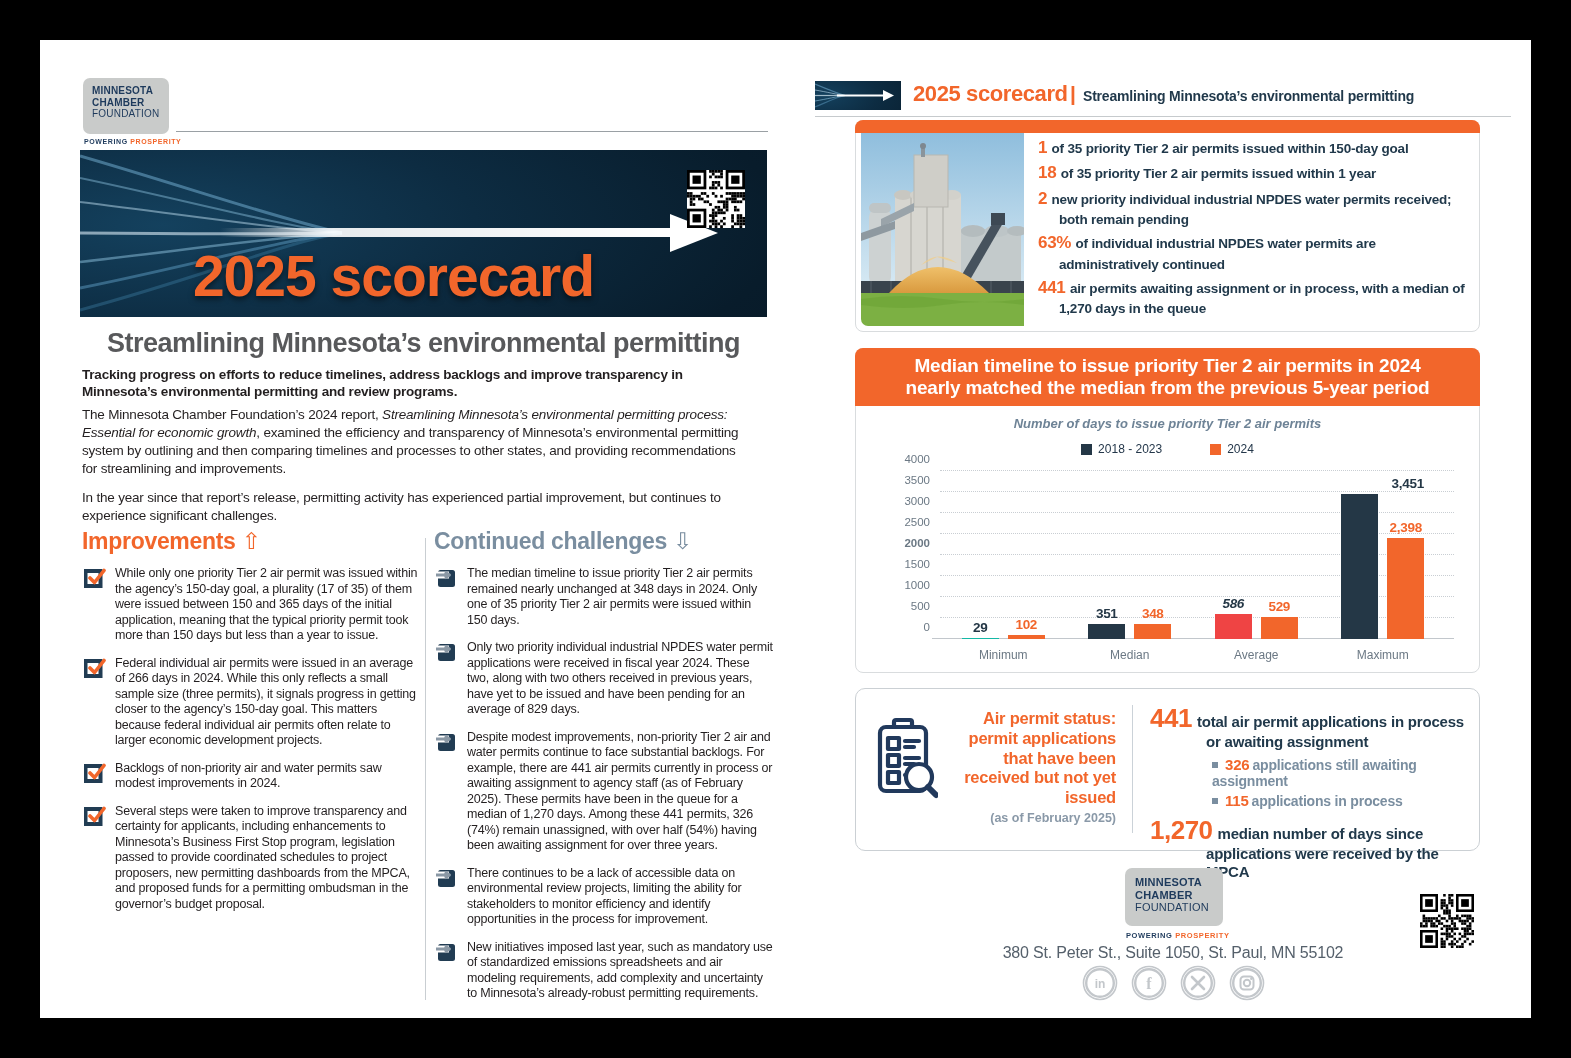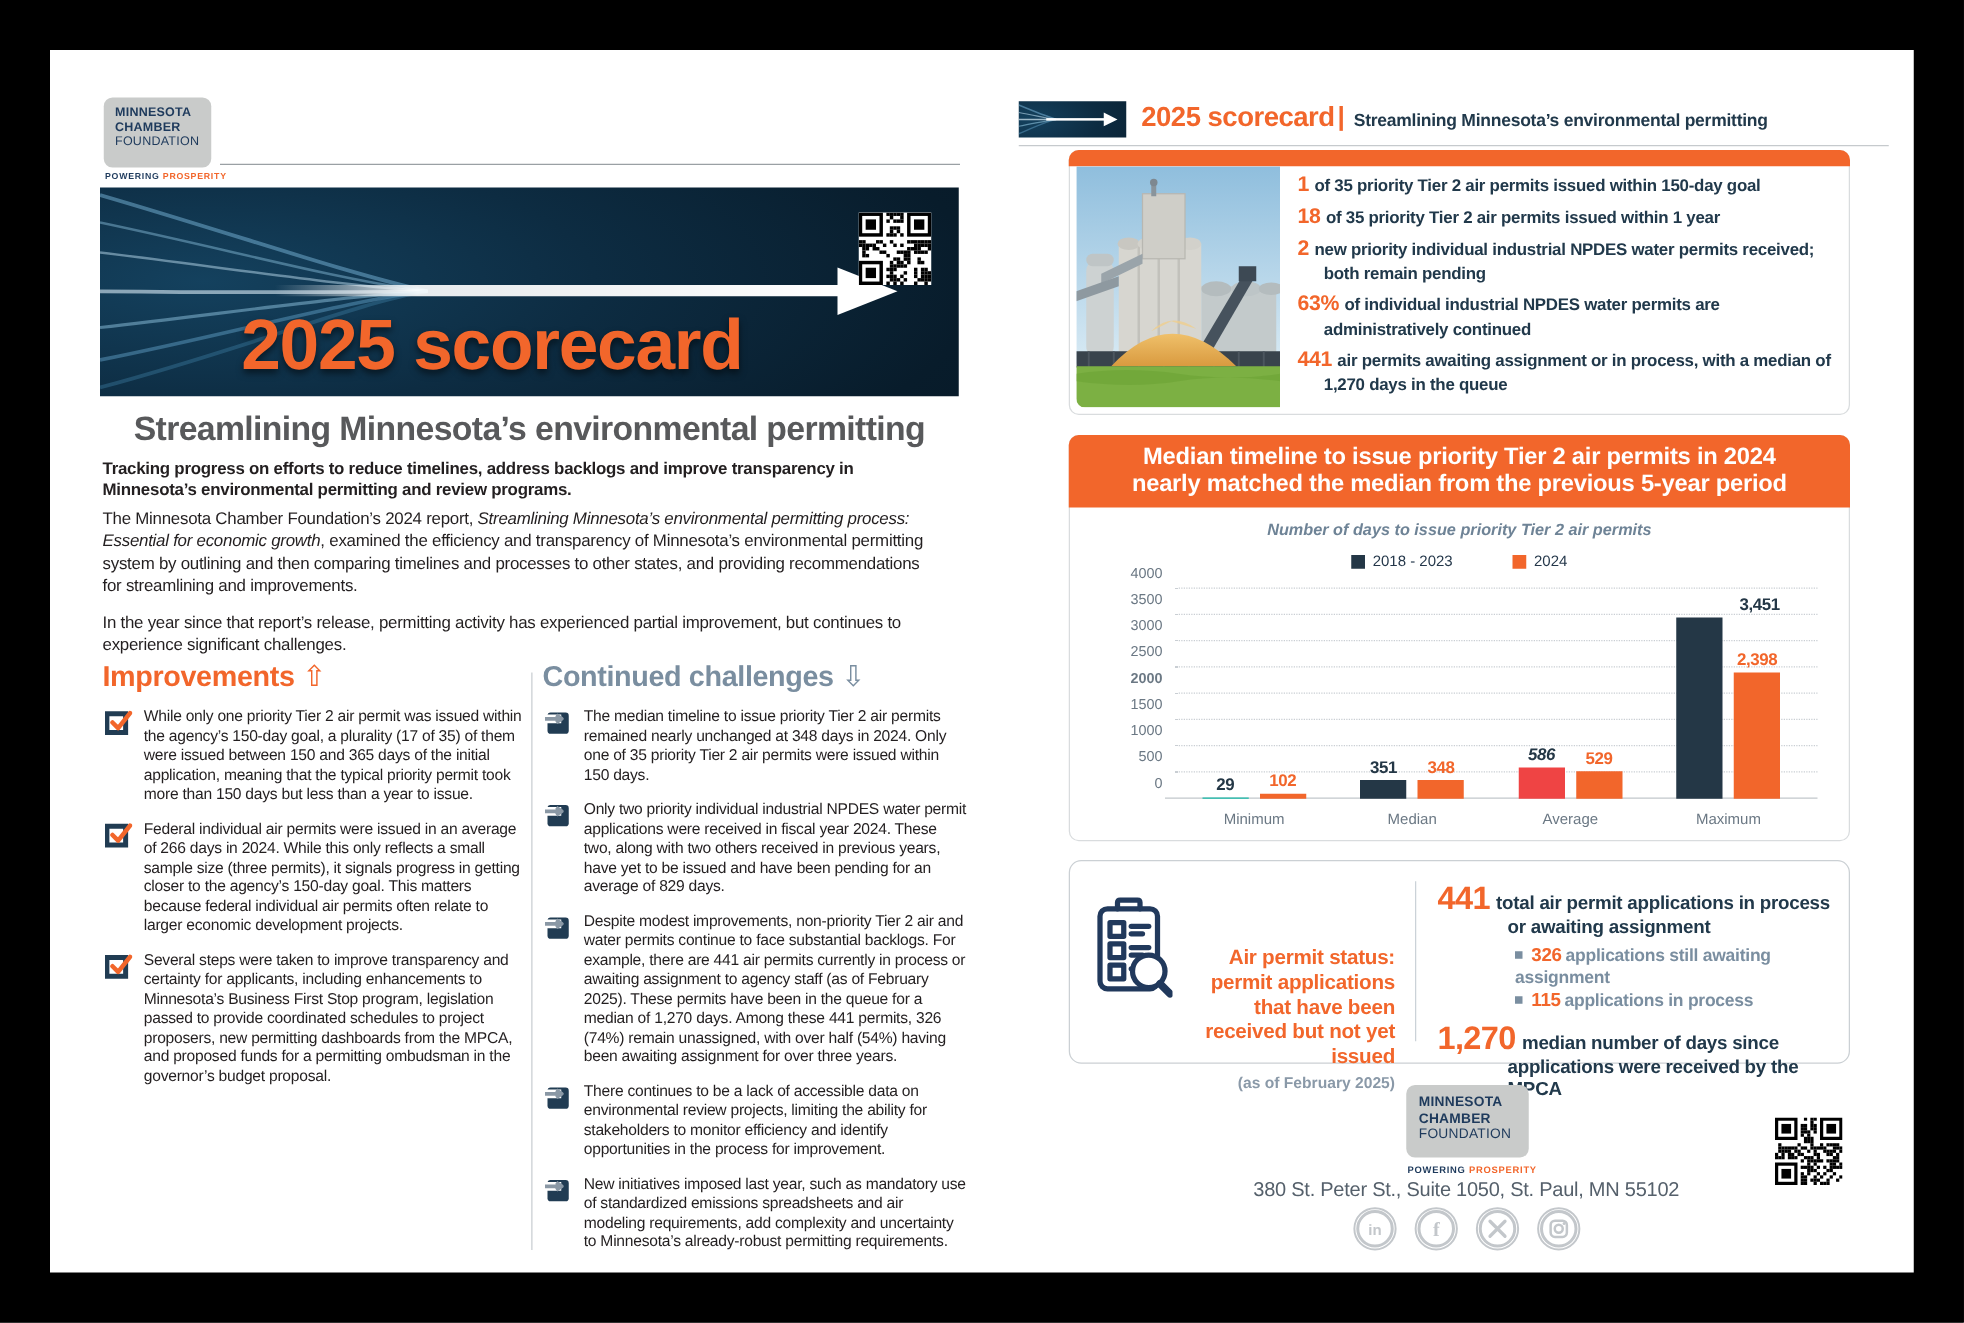--- a/index.html
+++ b/index.html
@@ -81,21 +81,21 @@
   .bgroup{flex:1;display:flex;align-items:flex-end;justify-content:center;gap:9px;}
   .bar{width:37px;position:relative;}
   .bar-label{position:absolute;bottom:100%;margin-bottom:3px;left:50%;transform:translateX(-50%);
     font-weight:bold;font-size:13.5px;white-space:nowrap;letter-spacing:-.3px;}
   .xlabels{position:absolute;top:100%;margin-top:9px;left:0;right:0;display:flex;}
   .xlabel{flex:1;text-align:center;font-size:12px;color:#6B7884;}
 
   .status-box{position:absolute;left:815px;top:648px;width:625px;height:163px;background:#fff;
     border:1px solid #CBD0D4;border-radius:10px;box-sizing:border-box;}
   .sb-icon{position:absolute;left:18px;top:28px;}
-  .sb-left{position:absolute;left:88px;top:20px;width:172px;text-align:right;margin-top:48px;}
+  .sb-left{position:absolute;left:88px;top:20px;width:172px;text-align:right;}
   .sb-left-title{font-size:16.5px;font-weight:bold;color:#F2662B;line-height:1.2;letter-spacing:-.2px;}
   .sb-note{font-size:12.5px;font-weight:bold;color:#8A99A8;margin-top:3px;}
   .sb-vrule{position:absolute;left:276px;top:16px;height:128px;border-left:1px solid #CBD2D8;}
   .sb-right{position:absolute;left:294px;top:15px;width:322px;}
   .sb-big{padding-left:56px;text-indent:-56px;font-weight:bold;line-height:1.12;margin-bottom:5px;}
   .sb-big .num{font-size:26px;color:#F2662B;letter-spacing:-.5px;margin-right:5px;}
   .sb-big .txt{font-size:15px;color:#21394B;letter-spacing:-.2px;}
   .sb-bullets{margin:2px 0 7px 62px;}
   .sb-bullet{font-weight:bold;font-size:14px;color:#7A8EA0;margin-bottom:3px;letter-spacing:-.2px;}
   .sb-bullet .sq{display:inline-block;width:6px;height:6px;background:#7A8EA0;margin-right:7px;vertical-align:2px;}
@@ -309,20 +309,27 @@
                 <rect x="1.5" y="4" width="15" height="15" fill="#fff" stroke="#213C53" stroke-width="4"></rect>
                 <path d="M6,11 L10.5,15.5 L20,3.5" fill="none" stroke="#F2662B" stroke-width="3.6" stroke-linecap="round" stroke-linejoin="round"></path>
               </svg>
               <div class="bullet-text">Federal individual air permits were issued in an average of 266 days in 2024. While this only reflects a small sample size (three permits), it signals progress in getting closer to the agency’s 150-day goal. This matters because federal individual air permits often relate to larger economic development projects.</div>
             </div>
             <div class="bullet-item">
               <svg width="22" height="22" viewBox="0 0 22 22">
                 <rect x="1.5" y="4" width="15" height="15" fill="#fff" stroke="#213C53" stroke-width="4"></rect>
                 <path d="M6,11 L10.5,15.5 L20,3.5" fill="none" stroke="#F2662B" stroke-width="3.6" stroke-linecap="round" stroke-linejoin="round"></path>
               </svg>
+              <div class="bullet-text">Backlogs of non-priority air and water permits saw modest improvements in 2024.</div>
+            </div>
+            <div class="bullet-item">
+              <svg width="22" height="22" viewBox="0 0 22 22">
+                <rect x="1.5" y="4" width="15" height="15" fill="#fff" stroke="#213C53" stroke-width="4"></rect>
+                <path d="M6,11 L10.5,15.5 L20,3.5" fill="none" stroke="#F2662B" stroke-width="3.6" stroke-linecap="round" stroke-linejoin="round"></path>
+              </svg>
               <div class="bullet-text">Several steps were taken to improve transparency and certainty for applicants, including enhancements to Minnesota’s Business First Stop program, legislation passed to provide coordinated schedules to project proposers, new permitting dashboards from the MPCA, and proposed funds for a permitting ombudsman in the governor’s budget proposal.</div>
             </div>
           </div>
       </div>
       <div class="col-divider"></div>
       <div class="col col-chal">
         <h2 class="col-head chal"><span>Continued challenges</span> <span class="arrow">⇩</span></h2>
         <div>
             <div class="bullet-item">
               <svg width="22" height="22" viewBox="0 0 22 22">

